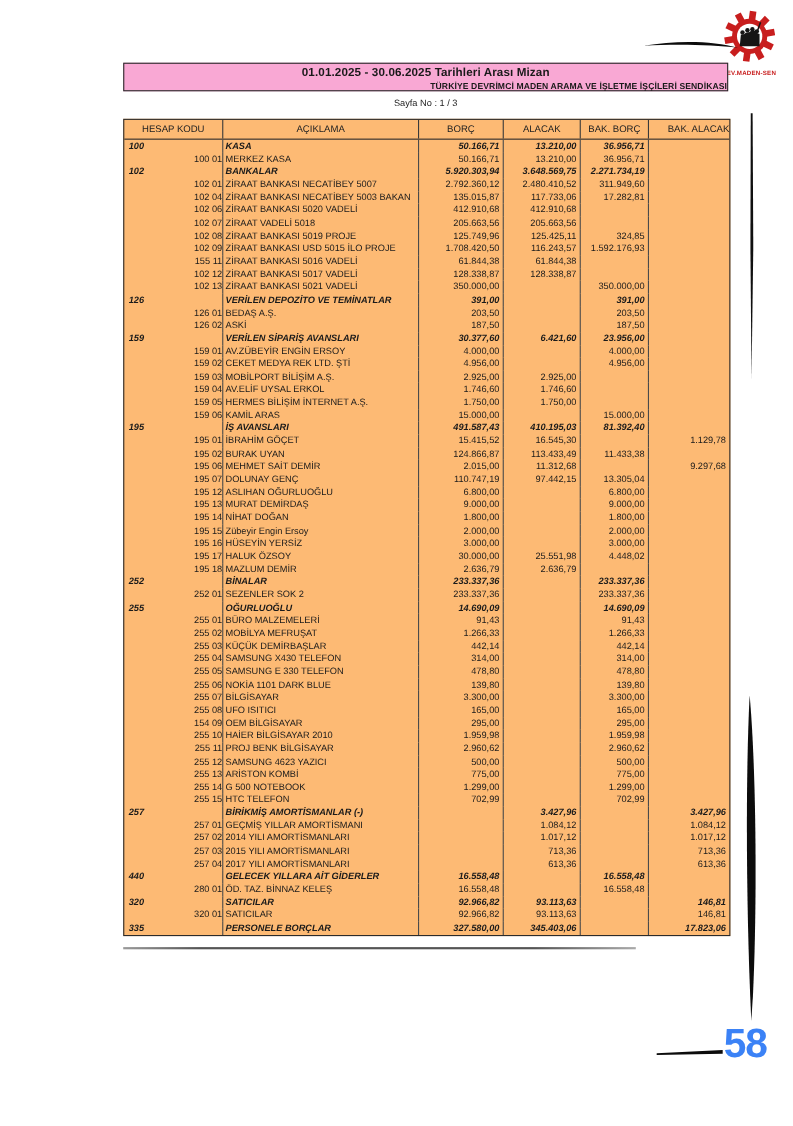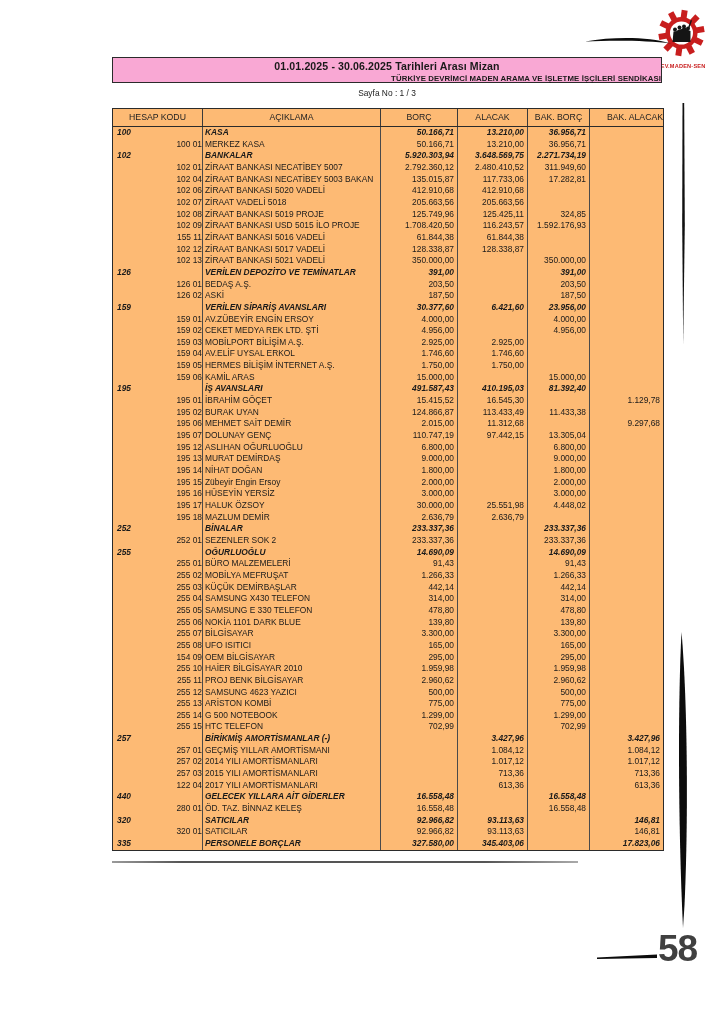--- a/index.html
+++ b/index.html
@@ -48,21 +48,21 @@
   .tr.grp .td{font-weight:bold;font-style:italic;}
 
   
   .bottom-rule{
     position:absolute;left:112px;top:861px;width:466px;height:2px;
     background:linear-gradient(to right,#9a9a9a,#555 15%,#555 80%,#aaa);
   }
   .artifacts{position:absolute;inset:0;pointer-events:none;}
   .big-page-number{
     position:absolute;left:658px;top:928px;font-size:37px;font-weight:bold;
-    letter-spacing:-1px;color:#404040;
+    letter-spacing:-1px;color:#3b82f6;
   }
 </style>
 </head>
 <body>
 
 <div class="page">
 
   <div class="logo">
     <svg width="66" height="56" viewBox="0 0 66 56">
       <g>
@@ -559,21 +559,21 @@
         </div>
         <div class="tr">
           <div class="td c-code sub">257 03</div>
           <div class="td c-desc">2015 YILI AMORTİSMANLARI</div>
           <div class="td c-num"></div>
           <div class="td c-num">713,36</div>
           <div class="td c-num"></div>
           <div class="td c-num">713,36</div>
         </div>
         <div class="tr">
-          <div class="td c-code sub">122 04</div>
+          <div class="td c-code sub">257 04</div>
           <div class="td c-desc">2017 YILI AMORTİSMANLARI</div>
           <div class="td c-num"></div>
           <div class="td c-num">613,36</div>
           <div class="td c-num"></div>
           <div class="td c-num">613,36</div>
         </div>
         <div class="tr grp">
           <div class="td c-code">440</div>
           <div class="td c-desc">GELECEK YILLARA AİT GİDERLER</div>
           <div class="td c-num">16.558,48</div>

